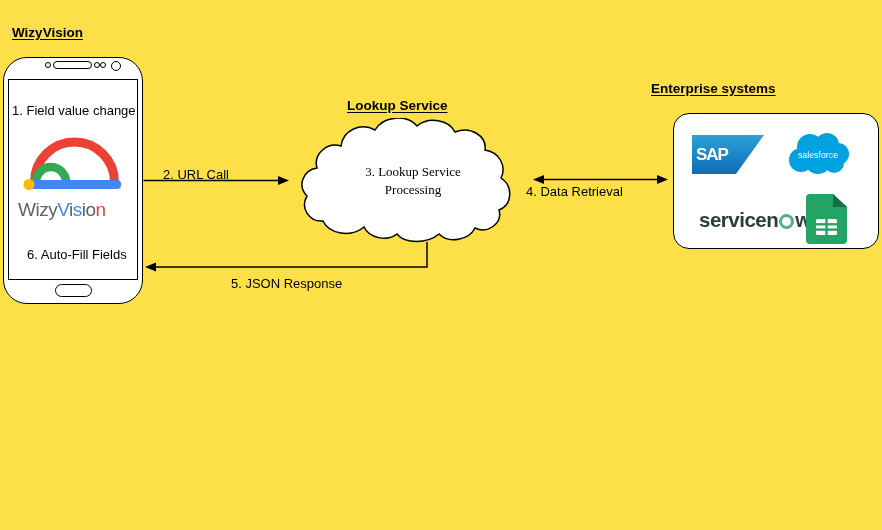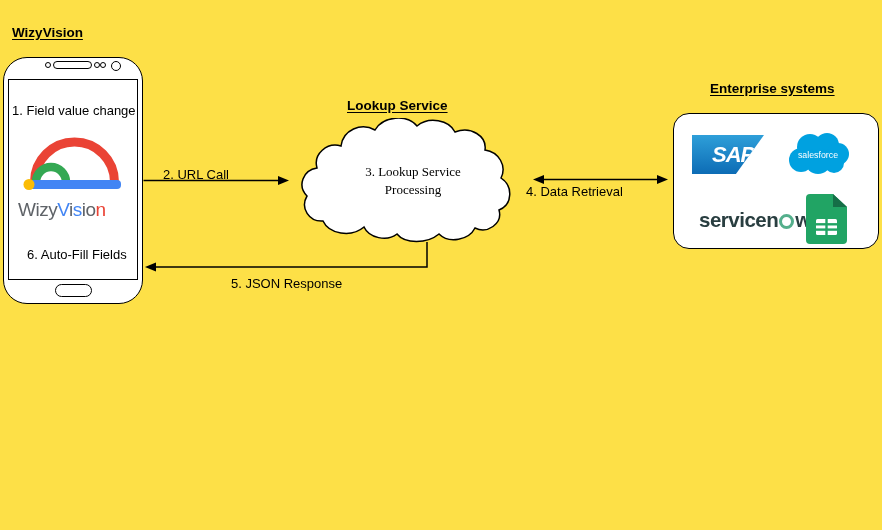--- a/index.html
+++ b/index.html
@@ -35,22 +35,22 @@
   .cloud-svg{left:301px;top:118px;}
   .cloud-label{left:328px;top:163px;width:170px;text-align:center;line-height:18px;z-index:3;font-family:Liberation Serif, serif;}
 
   
   .ent-box{left:673px;top:113px;width:204px;height:134px;border:1.5px solid #000;
            border-radius:16px;background:#fff;}
   .sap{position:absolute;left:18px;top:21px;width:72px;height:39px;
        background:linear-gradient(180deg,#2E9FD9 0%,#0D6CB5 100%);
        clip-path:polygon(0 0,100% 0,61% 100%,0 100%);
        display:flex;align-items:center;}
-  .sap-text{color:#fff;font-weight:bold;font-style:italic;font-size:22px;
-            letter-spacing:-1px;padding-left:20px;line-height:1;}
+  .sap-text{color:#fff;font-weight:bold;font-size:17px;
+            letter-spacing:-1px;padding-left:4px;line-height:1;}
   .sf{position:absolute;left:113px;top:17px;}
   .snow{position:absolute;left:13px;top:94px;display:flex;align-items:center;
         font-size:20.5px;font-weight:bold;color:#293E40;letter-spacing:-0.5px;margin-left:12px;}
   .snow-o{display:inline-block;width:9px;height:9px;border:3.5px solid #54AF8C;
           border-radius:50%;margin:3px 1px 0 1px;}
   .sheets{position:absolute;left:132px;top:80px;}
 
   
   .lbl-step2{left:163px;top:159px;margin-top:8px;}
   .lbl-step4{left:526px;top:152px;margin-top:32px;}
@@ -58,21 +58,21 @@
 
   .arrows{left:0;top:0;z-index:2;pointer-events:none;}
 </style>
 </head>
 <body>
 
 <div class="canvas">
 
   <div class="abs title" style="left:12px;top:25px;">WizyVision</div>
   <div class="abs title" style="left:347px;top:98px;">Lookup Service</div>
-  <div class="abs title" style="left:710px;top:81px;">Enterprise systems</div>
+  <div class="abs title" style="left:651px;top:81px;">Enterprise systems</div>
 
   <div class="abs phone">
     <span class="dot" style="left:41px;"></span>
     <span class="speaker"></span>
     <span class="dot" style="left:90px;"></span>
     <span class="dot" style="left:96px;"></span>
     <span class="camera"></span>
 
     <div class="screen"></div>
 

